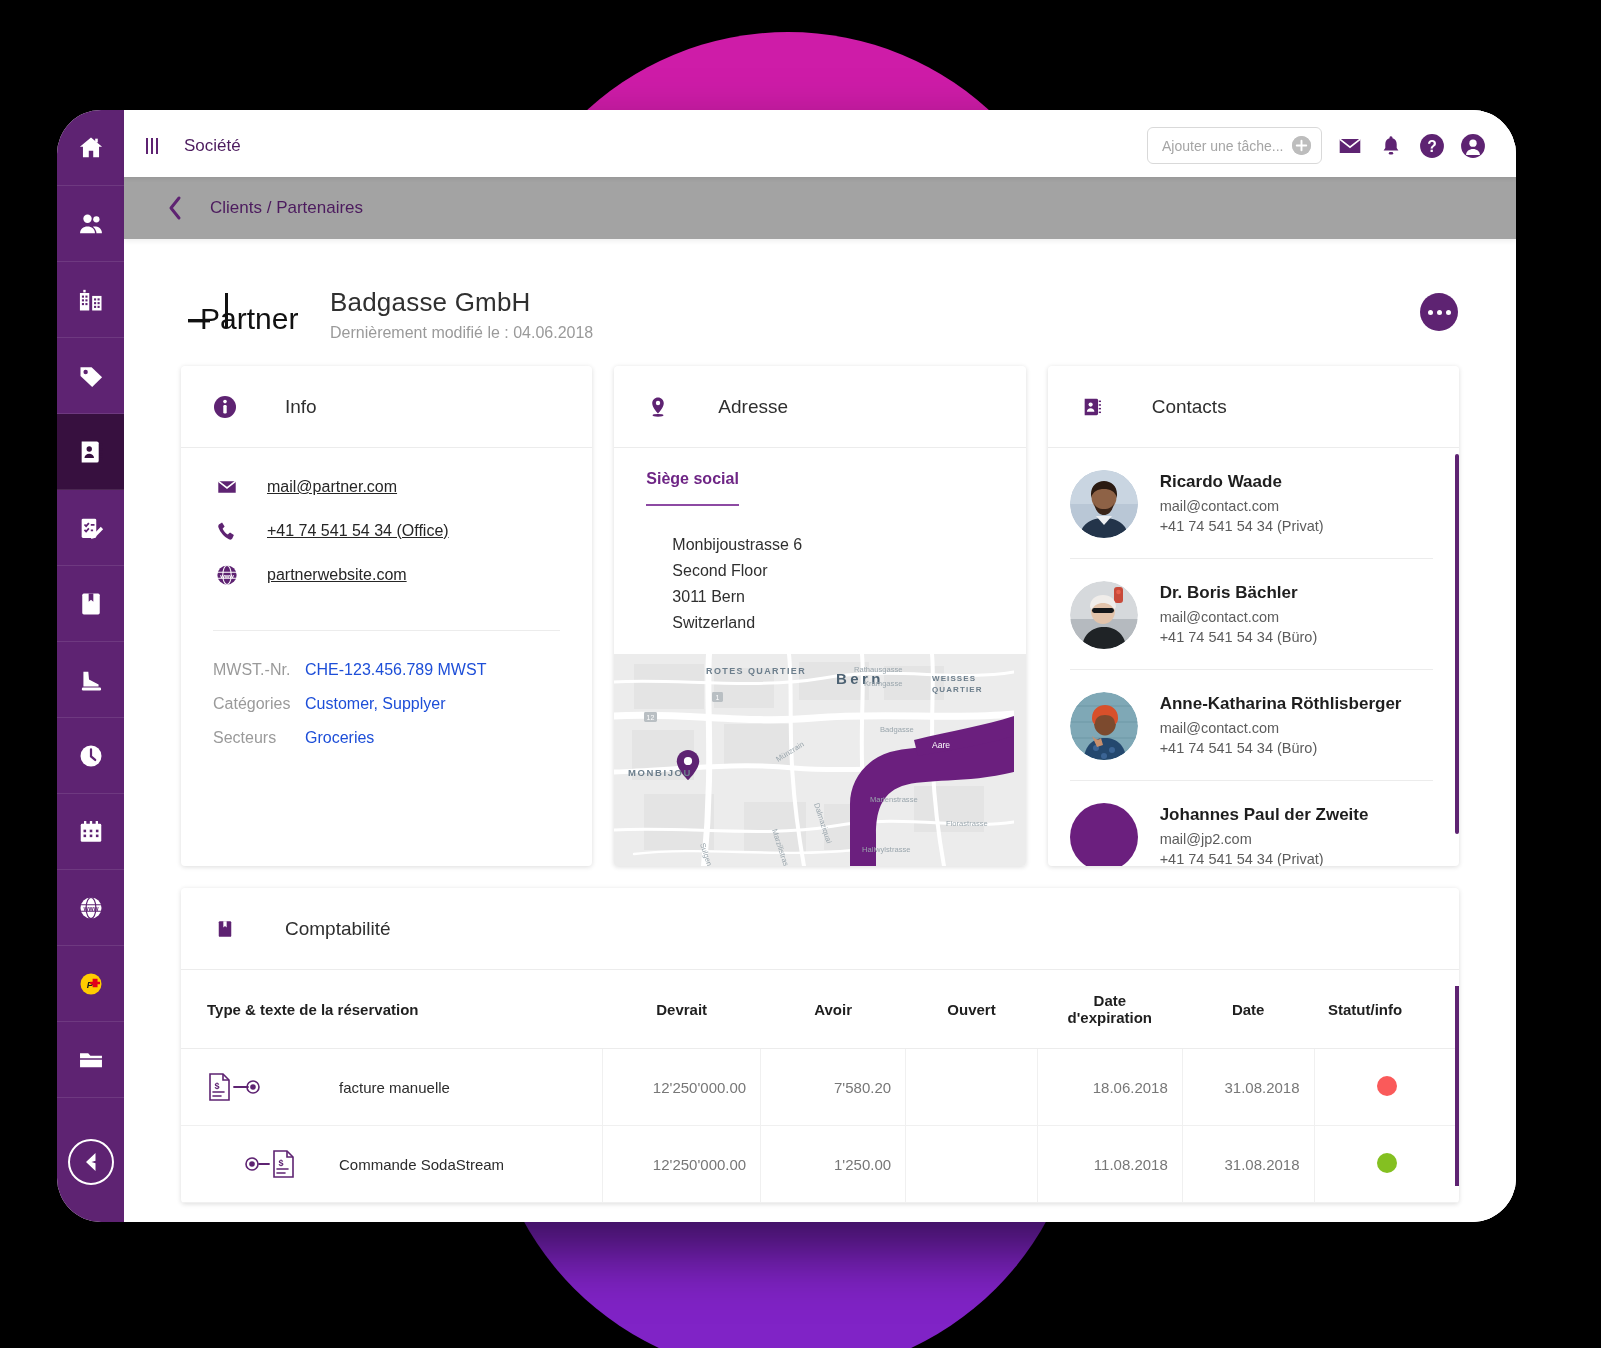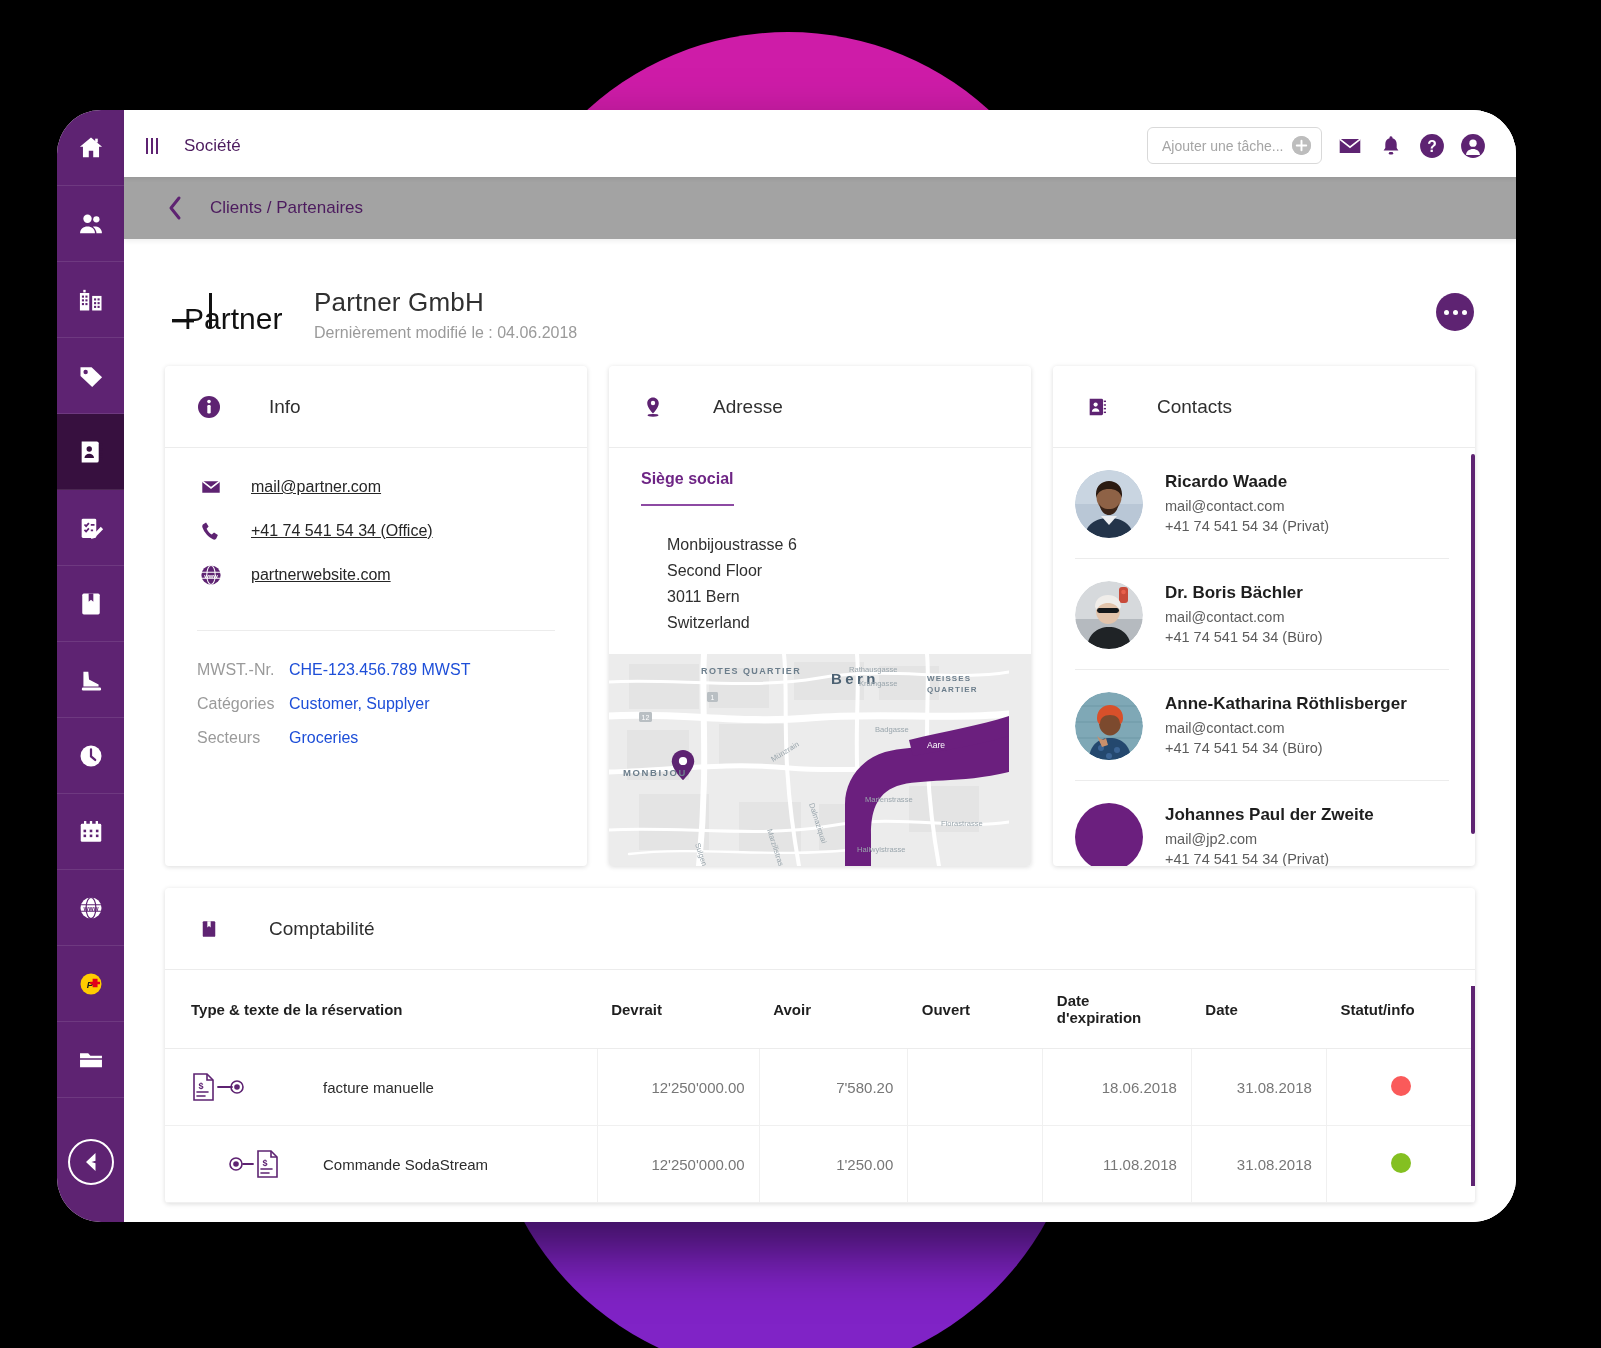--- a/index.html
+++ b/index.html
@@ -88,21 +88,21 @@
     height: 62px; display: flex; align-items: center; padding: 0 30px;
     background: #a3a3a3;
     box-shadow: 0 2px 5px rgba(0,0,0,.07);
     position: relative; z-index: 4;
   }
   .back-arrow { width: 26px; margin-left: 8px; margin-right: 22px; color:#5E2372; cursor:pointer;
     display:flex; align-items:center; justify-content:center;}
   .crumb-text { font-size: 17px; color: #4C1B5E; }
 
   
-  .bodyarea { position:absolute; top:129px; left:0; right:0; bottom:0; background:#fff; padding: 0 16px; }
+  .bodyarea { position:absolute; top:129px; left:0; right:0; bottom:0; background:#fff; padding: 0 32px; }
 
   
   .co-header { display:flex; align-items:center; padding: 48px 32px 24px 32px; position:relative; }
   .co-logo { width: 118px; margin-right: 24px; }
   .co-name { font-size: 26px; color: #303030; font-weight: normal; letter-spacing:.2px;}
   .co-sub { font-size: 16px; color: #9a9a9a; margin-top: 6px; }
   .more-btn {
     position:absolute; right: 26px; top: 54px;
     width: 38px; height: 38px; border-radius: 50%; background: #5E2372;
     display:flex; align-items:center; justify-content:center; gap: 4px; cursor:pointer;
@@ -154,21 +154,21 @@
   .acct { margin: 22px 25px 0 25px; background:#fff; border-radius:4px;
           box-shadow: 0 1px 5px rgba(0,0,0,.14); position:relative; overflow:hidden; }
   table { width: 100%; border-collapse: collapse; }
   thead th {
     font-size: 15px; color:#1f1f1f; font-weight: bold; padding: 22px 14px; border-bottom:1px solid #ececec;
     vertical-align: middle;
   }
   tbody td { font-size: 15px; color:#777; padding: 22px 14px; border-bottom:1px solid #f0f0f0; border-right:1px solid #f0f0f0; }
   tbody td:last-child { border-right: none; }
   thead th.left { text-align:left; }
-  thead th.right { text-align:left; }
+  thead th.right { text-align:center; }
   thead th.center { text-align:left; }
   td.left { text-align:left; color:#2c2c2c; }
   td.right { text-align:right; }
   td.center { text-align:center; }
   .rowicons { display:flex; align-items:center; }
   .dot { width:20px; height:20px; border-radius:50%; display:inline-block; }
   .acct-scroll { position:absolute; right:0; top:98px; width:4px; height:200px; background:#5E2372; }
 </style>
 </head>
 <body>
@@ -399,21 +399,21 @@
           <div class="co-logo">
             <svg width="118" height="48" viewBox="0 0 118 48">
               <g fill="#111">
                 <rect x="0" y="30" width="22" height="3.4"></rect>
                 <text x="12" y="40" font-size="30" font-family="Liberation Sans, sans-serif" fill="#111">Partner</text>
                 <rect x="37" y="4" width="3" height="34"></rect>
               </g>
             </svg>
           </div>
           <div>
-            <div class="co-name">Partner GmbH</div>
+            <div class="co-name">Badgasse GmbH</div>
             <div class="co-sub">Dernièrement modifié le : 04.06.2018</div>
           </div>
           <div class="more-btn">
               <i></i>
               <i></i>
               <i></i>
             </div>
         </div>
 
         <div class="cards">

